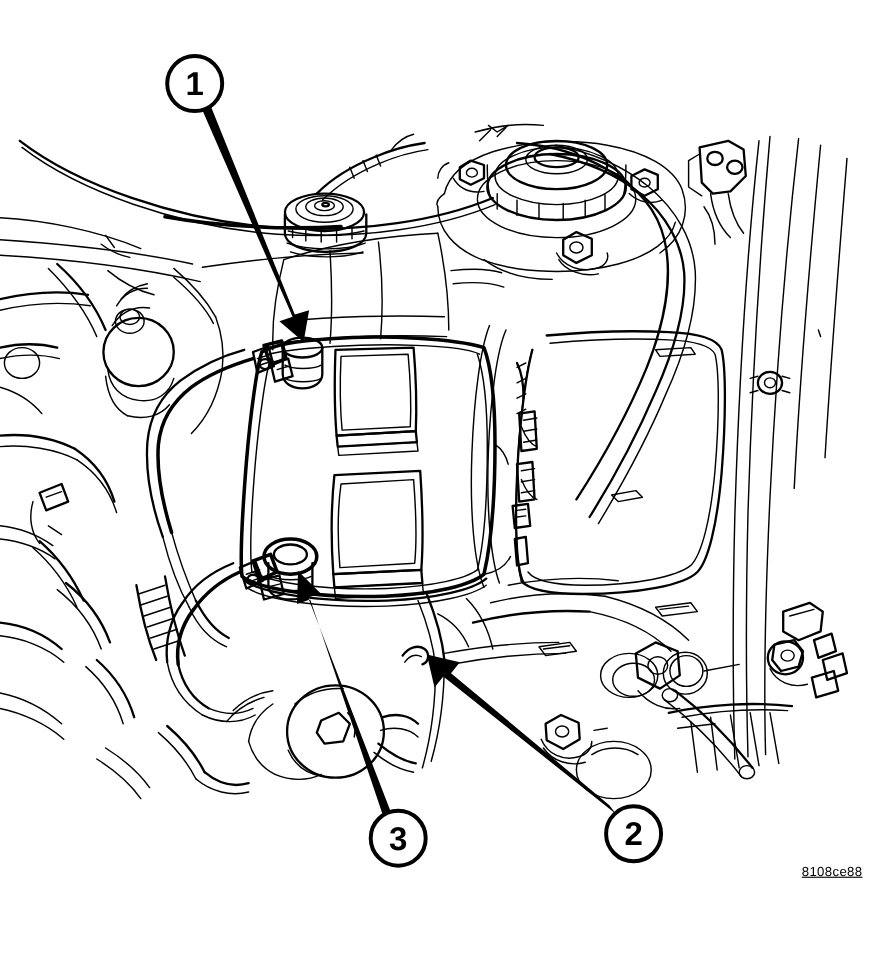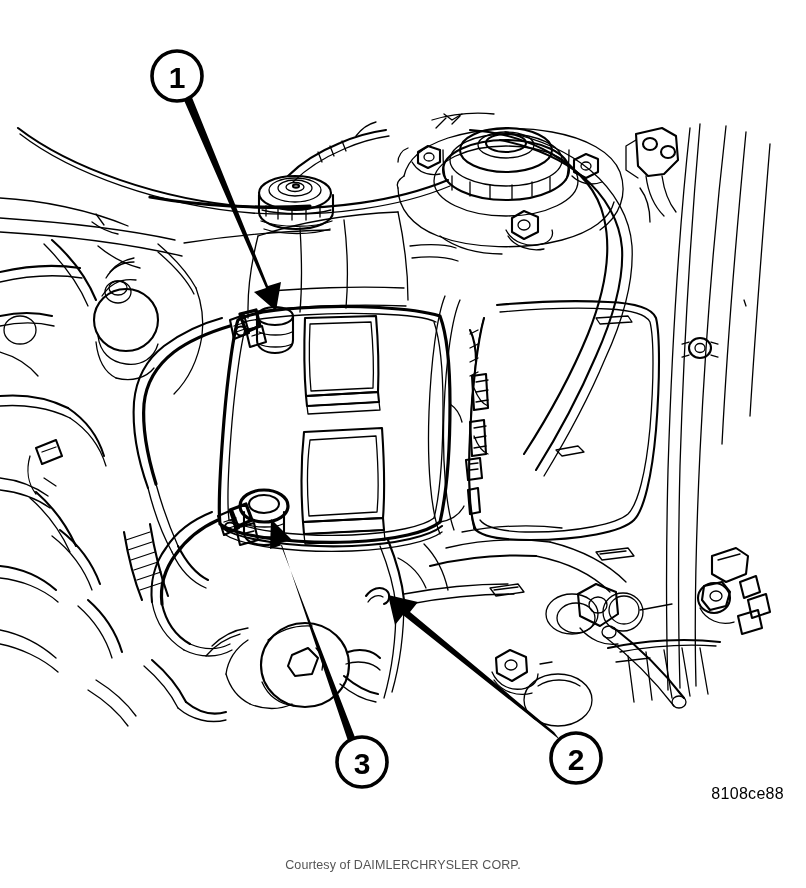--- a/index.html
+++ b/index.html
@@ -48,25 +48,26 @@
     font-size: 30px;
     font-weight: bold;
     fill: #000000;
     text-anchor: middle;
     dominant-baseline: central;
   }
   #figure-id {
     position: absolute;
     right: 22px;
     top: 785px;
-    font-size: 16px;
+    font-size: 12px;
     font-family: "Liberation Sans", sans-serif;
     color: #000000;
     letter-spacing: 0.3px;
     white-space: nowrap;
+    text-decoration: underline;
   }
   #courtesy {
     position: absolute;
     left: 0;
     top: 858px;
     width: 806px;
     text-align: center;
     font-size: 12.5px;
     font-family: "Liberation Sans", sans-serif;
     color: #555555;
@@ -479,15 +480,14 @@
 
     <g>
       <circle class="balloon-ring" cx="362" cy="762" r="25"></circle>
       <text class="balloon-num" x="362" y="763">3</text>
     </g>
 
   </svg>
 
   <div id="figure-id">8108ce88</div>
 
-  <div id="courtesy">Courtesy of DAIMLERCHRYSLER CORP.</div>
 
 </div>
 
 </body></html>

